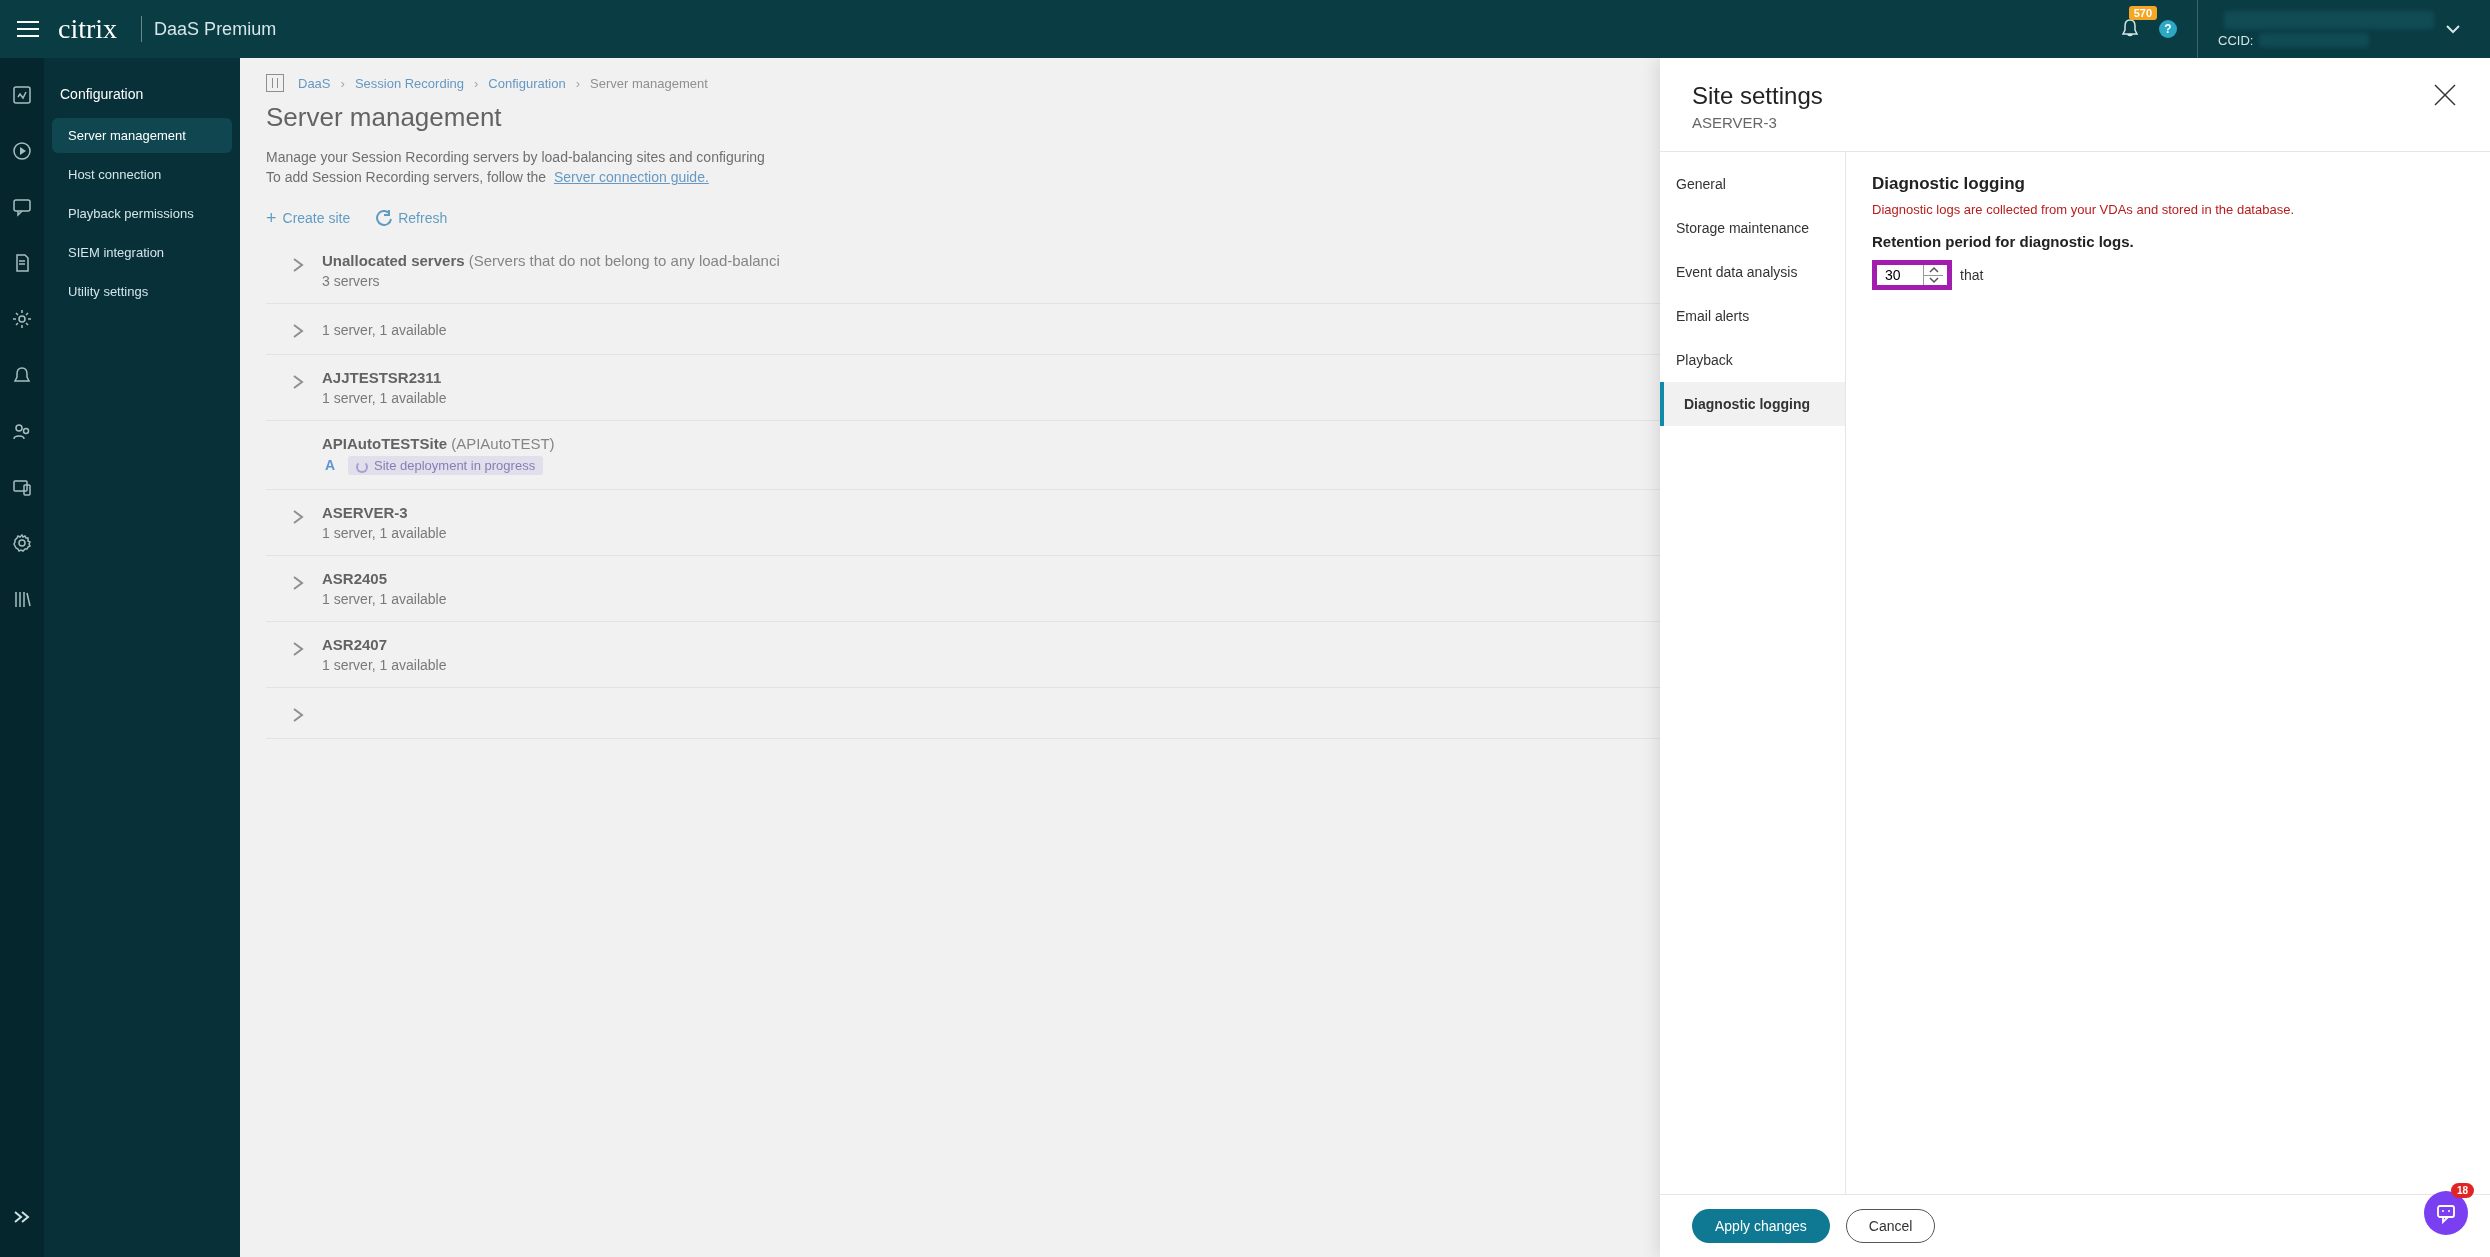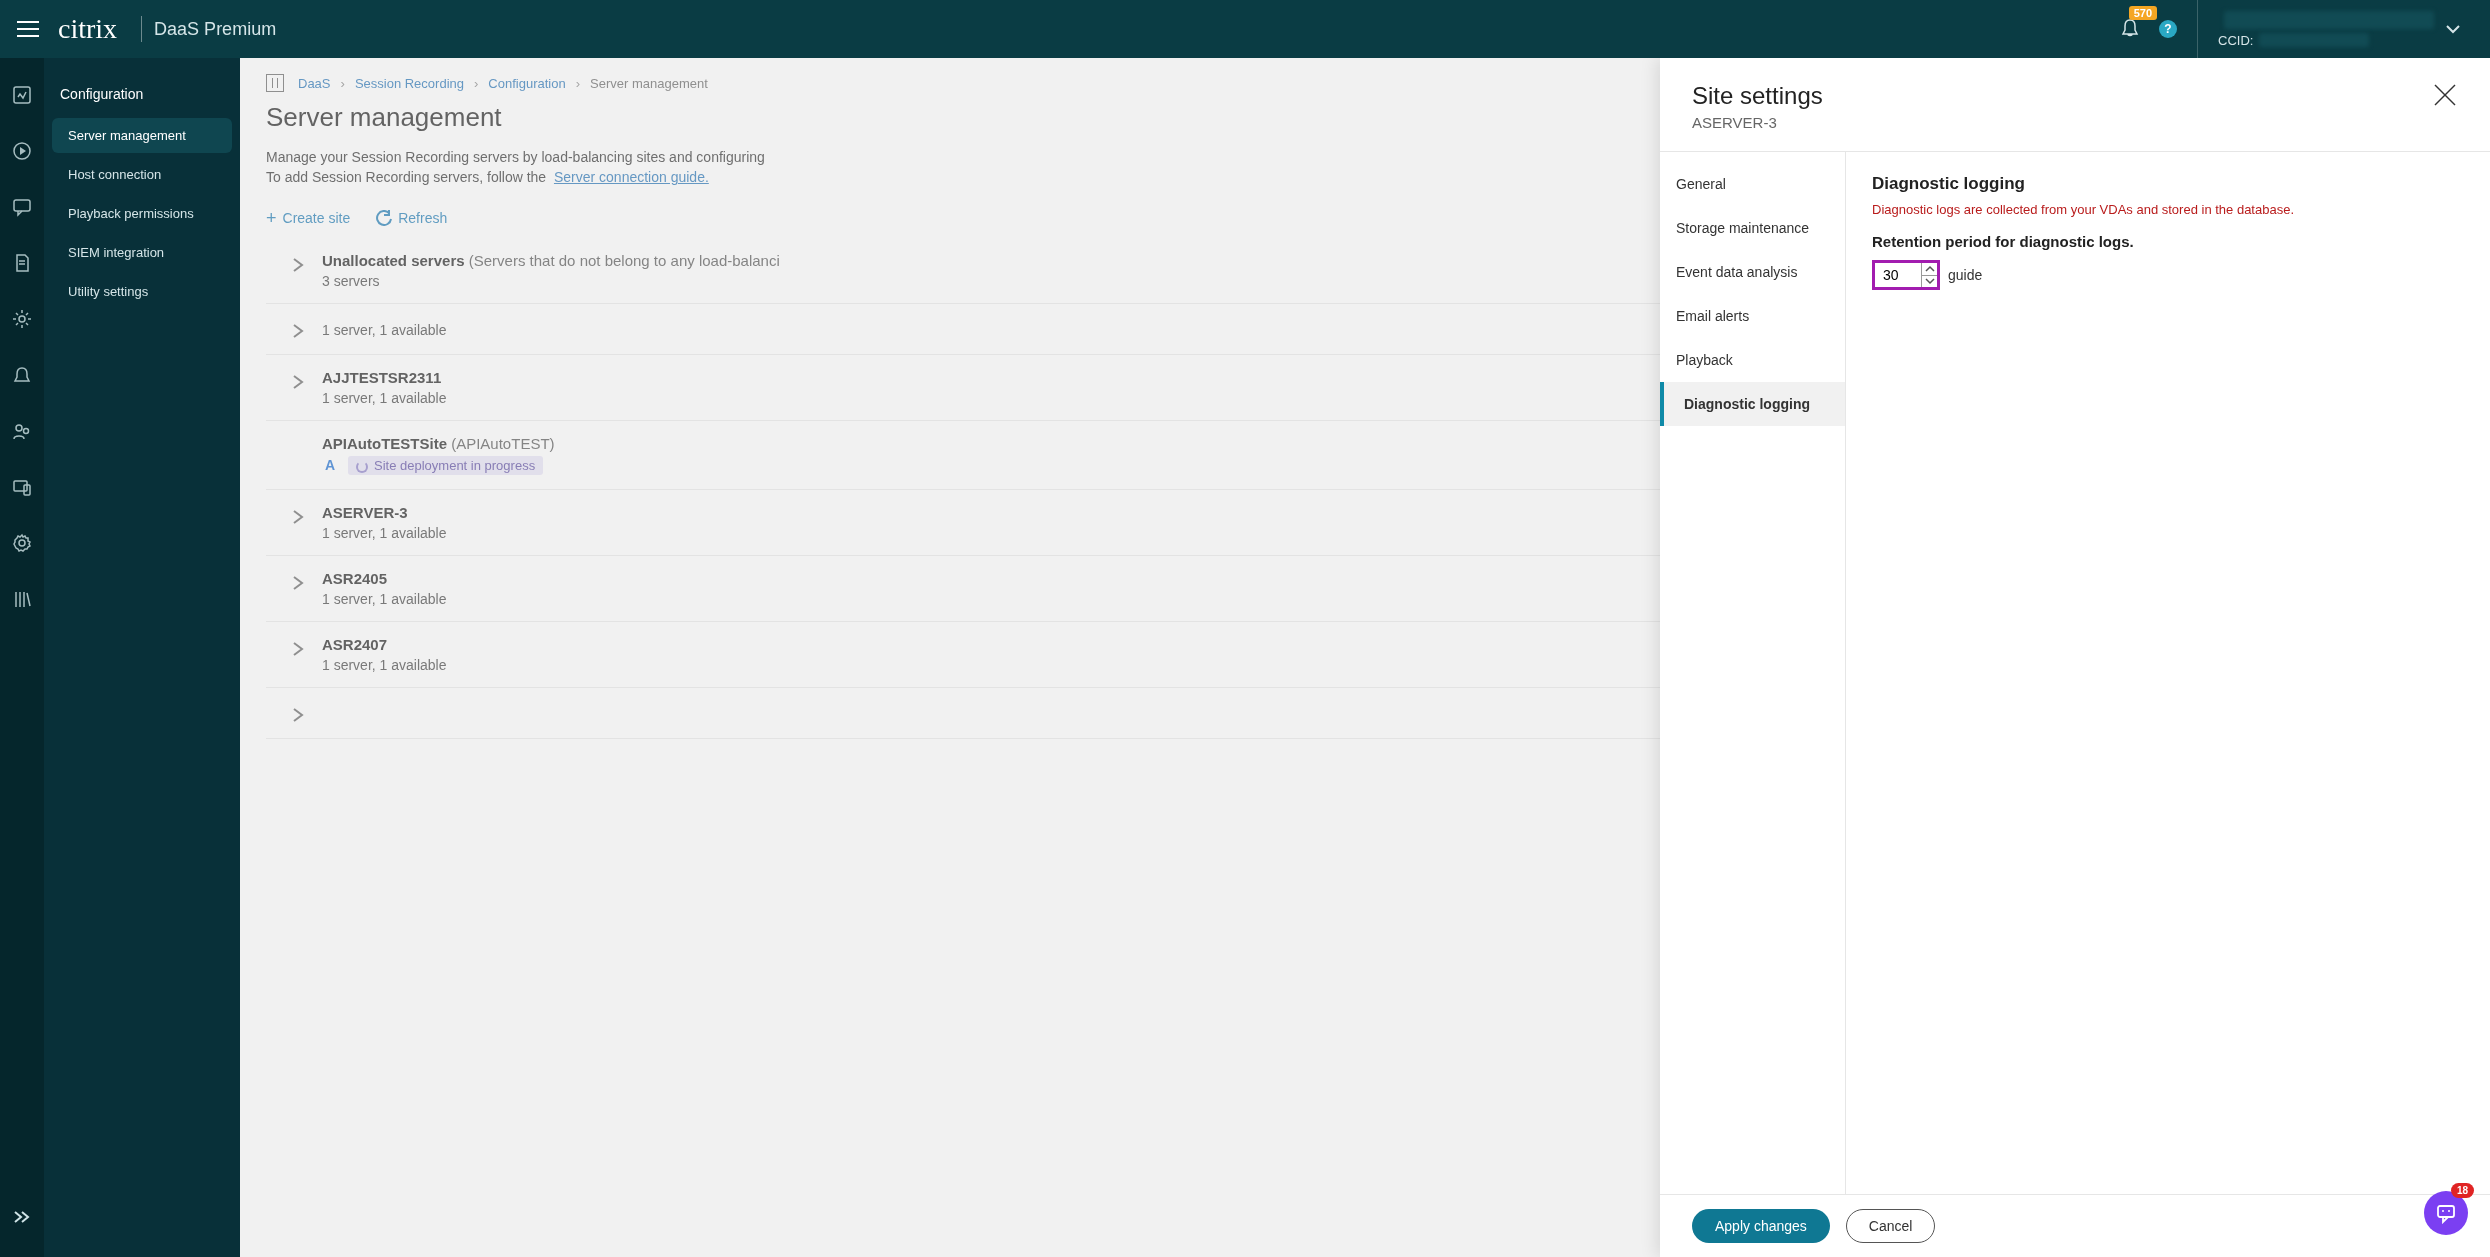--- a/index.html
+++ b/index.html
@@ -80,21 +80,21 @@
 
   .drawer-body { flex:1; display:flex; overflow:hidden; }
   .drawer-nav { width:186px; border-right:1px solid #e6e6e6; padding-top:10px; }
   .dnav-item { padding:14px 16px; font-size:14px; color:#333; cursor:pointer; }
   .dnav-item.active { background:#f1f1f1; border-left:4px solid #0f8aa8; padding-left:20px; font-weight:600; }
   .drawer-content { flex:1; padding:22px 26px; }
   .sect-title { font-size:17px; font-weight:600; color:#222; margin-bottom:8px; }
   .sect-desc { font-size:13px; color:#b91c1c; margin-bottom:16px; }
   .field-label { font-size:15px; font-weight:600; color:#222; margin-bottom:10px; }
   .num-wrap { display:flex; align-items:center; gap:8px; }
-  .num-input { position:relative; width:68px; height:30px; border:3px solid #a21caf; display:flex; }
+  .num-input { position:relative; width:80px; height:30px; border:5px solid #a21caf; display:flex; }
   .num-input input { border:none; width:46px; padding-left:8px; font-size:14px; outline:none; }
   .spinners { width:20px; display:flex; flex-direction:column; border-left:1px solid #999; }
   .spin-btn { flex:1; display:flex; align-items:center; justify-content:center; cursor:pointer; }
   .spin-btn:first-child { border-bottom:1px solid #999; }
   .spin-btn svg { stroke:#555; }
   .unit { font-size:14px; color:#333; }
 
   .drawer-foot { border-top:1px solid #e6e6e6; padding:14px 32px; display:flex; gap:16px; }
   .btn { padding:8px 22px; border-radius:20px; font-size:14px; cursor:pointer; border:1px solid transparent; }
   .btn-primary { background:#0f7893; color:#fff; }
@@ -389,21 +389,21 @@
                       <polyline points="1,6 5,2 9,6"></polyline>
                     </svg>
                   </div>
                 <div class="spin-btn">
                     <svg width="10" height="8" fill="none" stroke-width="1.5">
                       <polyline points="1,2 5,6 9,2"></polyline>
                     </svg>
                   </div>
               </div>
             </div>
-            <span class="unit">guide</span>
+            <span class="unit">that</span>
           </div>
         </div>
       </div>
       <div class="drawer-foot">
         <button class="btn btn-primary">Apply changes</button>
         <button class="btn btn-secondary">Cancel</button>
       </div>
     </div>
 
     <div class="chatfab">

